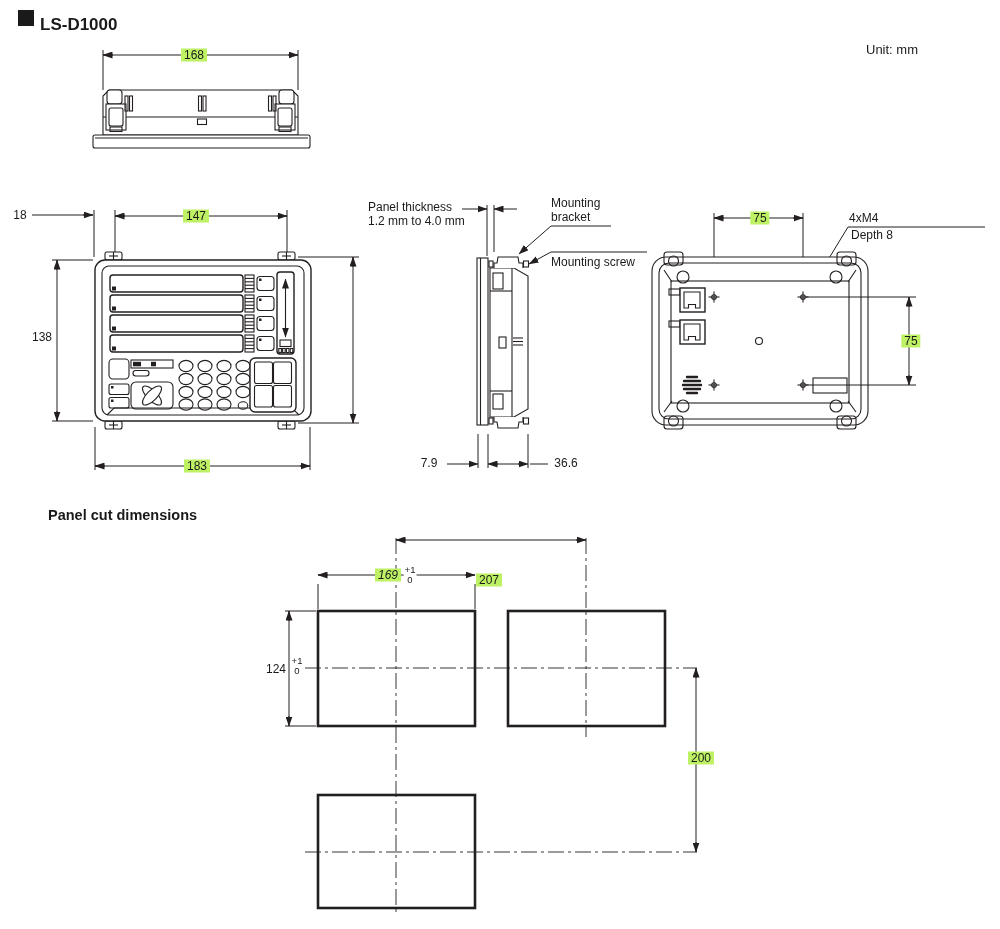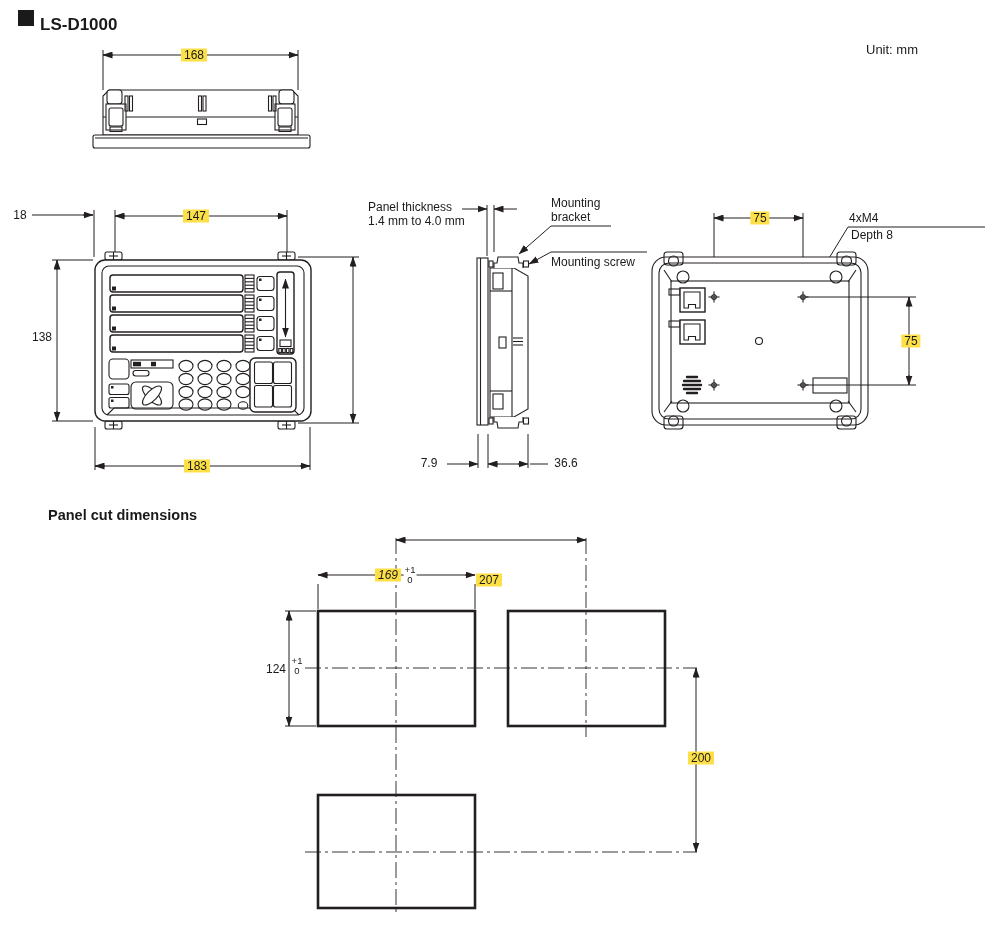--- a/index.html
+++ b/index.html
@@ -9,21 +9,21 @@
   .s{fill:none;stroke:#231f20;stroke-width:1.1;}
   .s2{fill:#fff;stroke:#231f20;stroke-width:1.1;}
   .s3{fill:#fff;stroke:#231f20;stroke-width:1.4;}
   .d{fill:none;stroke:#231f20;stroke-width:1;}
   .f{fill:#231f20;stroke:none;}
   .tk{fill:none;stroke:#231f20;stroke-width:2.6;}
   .cl{fill:none;stroke:#231f20;stroke-width:0.9;stroke-dasharray:16 4 3 4;}
   .sp{fill:none;stroke:#231f20;stroke-width:2.4;stroke-linecap:round;}
   .lb{position:absolute;white-space:nowrap;font-size:12px;line-height:13px;}
   .c{transform:translate(-50%,-50%);}
-  .bg{background:#fde047;padding:0 3px;}
+  .bg{background:#bef264;padding:0 3px;}
   .ttl{font-size:17px;font-weight:bold;line-height:18px;}
   .h2{font-size:14.5px;font-weight:bold;}
   .blk span{display:block;text-align:center;line-height:14px;}
   .blkl span{display:block;text-align:left;line-height:14px;}
   .tol{position:absolute;transform:translate(-50%,-50%);display:flex;flex-direction:column;
        align-items:center;font-size:9.5px;line-height:10px;background:#fff;padding:0 1px;}
   .bullet{position:absolute;width:16px;height:16px;background:#1a1a1a;}
 </style>
 </head>
 <body>
@@ -367,21 +367,21 @@
 
 <div class="lb c bg" style="left:194px;top:55px;">168</div>
 
 <div class="lb c" style="left:20px;top:215px;">18</div>
 <div class="lb c bg" style="left:196px;top:216px;">147</div>
 <div class="lb c" style="left:42px;top:337px;">138</div>
 <div class="lb c bg" style="left:197px;top:466px;">183</div>
 
 <div class="lb blkl" style="left:368px;top:200px;">
   <span>Panel thickness</span>
-  <span>1.4 mm to 4.0 mm</span>
+  <span>1.2 mm to 4.0 mm</span>
 </div>
 <div class="lb blkl" style="left:551px;top:196px;line-height:13px;">
   <span>Mounting</span>
   <span>bracket</span>
 </div>
 <div class="lb" style="left:551px;top:234px;margin-top:22px;">Mounting screw</div>
 <div class="lb c" style="left:429px;top:463px;">7.9</div>
 <div class="lb c" style="left:566px;top:463px;">36.6</div>
 
 <div class="lb c bg" style="left:760px;top:218px;">75</div>

